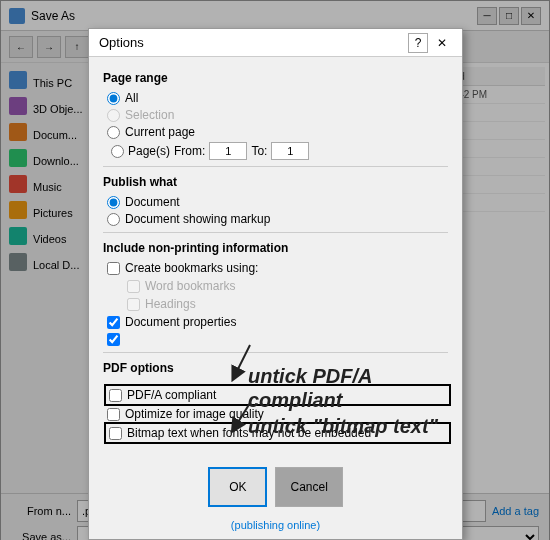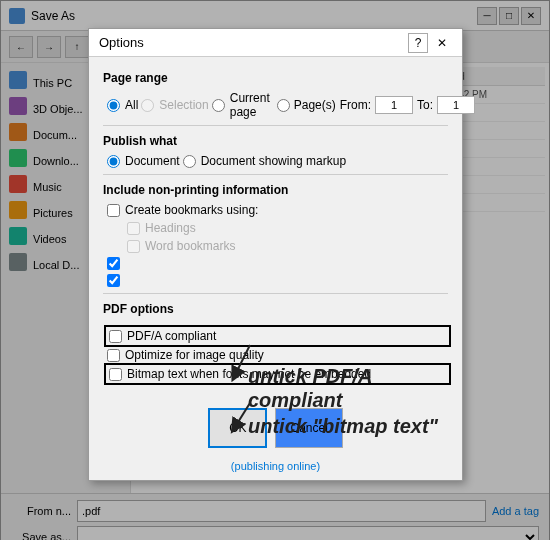--- a/index.html
+++ b/index.html
@@ -237,20 +237,21 @@
       font-size: 12px;
       font-weight: 600;
       margin-bottom: 6px;
       margin-top: 8px;
     }
 
     .section-title:first-child { margin-top: 0; }
 
     .radio-group {
       display: flex;
+      flex-direction: column;
       gap: 3px;
       margin-left: 4px;
       margin-bottom: 4px;
     }
 
     .radio-item {
       display: flex;
       align-items: center;
       gap: 5px;
       font-size: 12px;
@@ -330,21 +331,21 @@
       background: #e1e1e1;
       border: 1px solid #aaa;
       padding: 12px 20px;
       cursor: pointer;
       font-size: 12px;
       border: 1px solid #0078d7;
       box-shadow: inset 0 0 0 1px #0078d7;
     }
 
     .btn-cancel-dlg {
-      background: #3b82f6;
+      background: #a3a3a3;
       border: 1px solid #aaa;
       padding: 4px 14px;
       cursor: pointer;
       font-size: 12px;
     }
 
     
     .annotation {
       position: absolute;
       font-size: 22px;
@@ -541,28 +542,29 @@
     <div class="divider"></div>
 
     <div class="section-title">Include non-printing information</div>
     <div class="checkbox-group">
       <label class="checkbox-item">
         <input type="checkbox" style="">
         <span>Create bookmarks using:</span>
       </label>
       <label class="checkbox-item sub-checkbox">
         <input type="checkbox" disabled="" style="">
-        <span style="color:#aaa">Headings</span>
+        <span style="color:#aaa">Word bookmarks</span>
       </label>
       <label class="checkbox-item sub-checkbox">
         <input type="checkbox" disabled="" style="">
-        <span style="color:#aaa">Word bookmarks</span>
+        <span style="color:#aaa">Headings</span>
       </label>
       <label class="checkbox-item">
         <input type="checkbox" checked="" style="">
+        <span>Document properties</span>
       </label>
       <label class="checkbox-item">
         <input type="checkbox" checked="" style="">
       </label>
     </div>
 
     <div class="divider"></div>
 
     <div class="section-title">PDF options</div>
     <div class="checkbox-group pdf-options-section">

